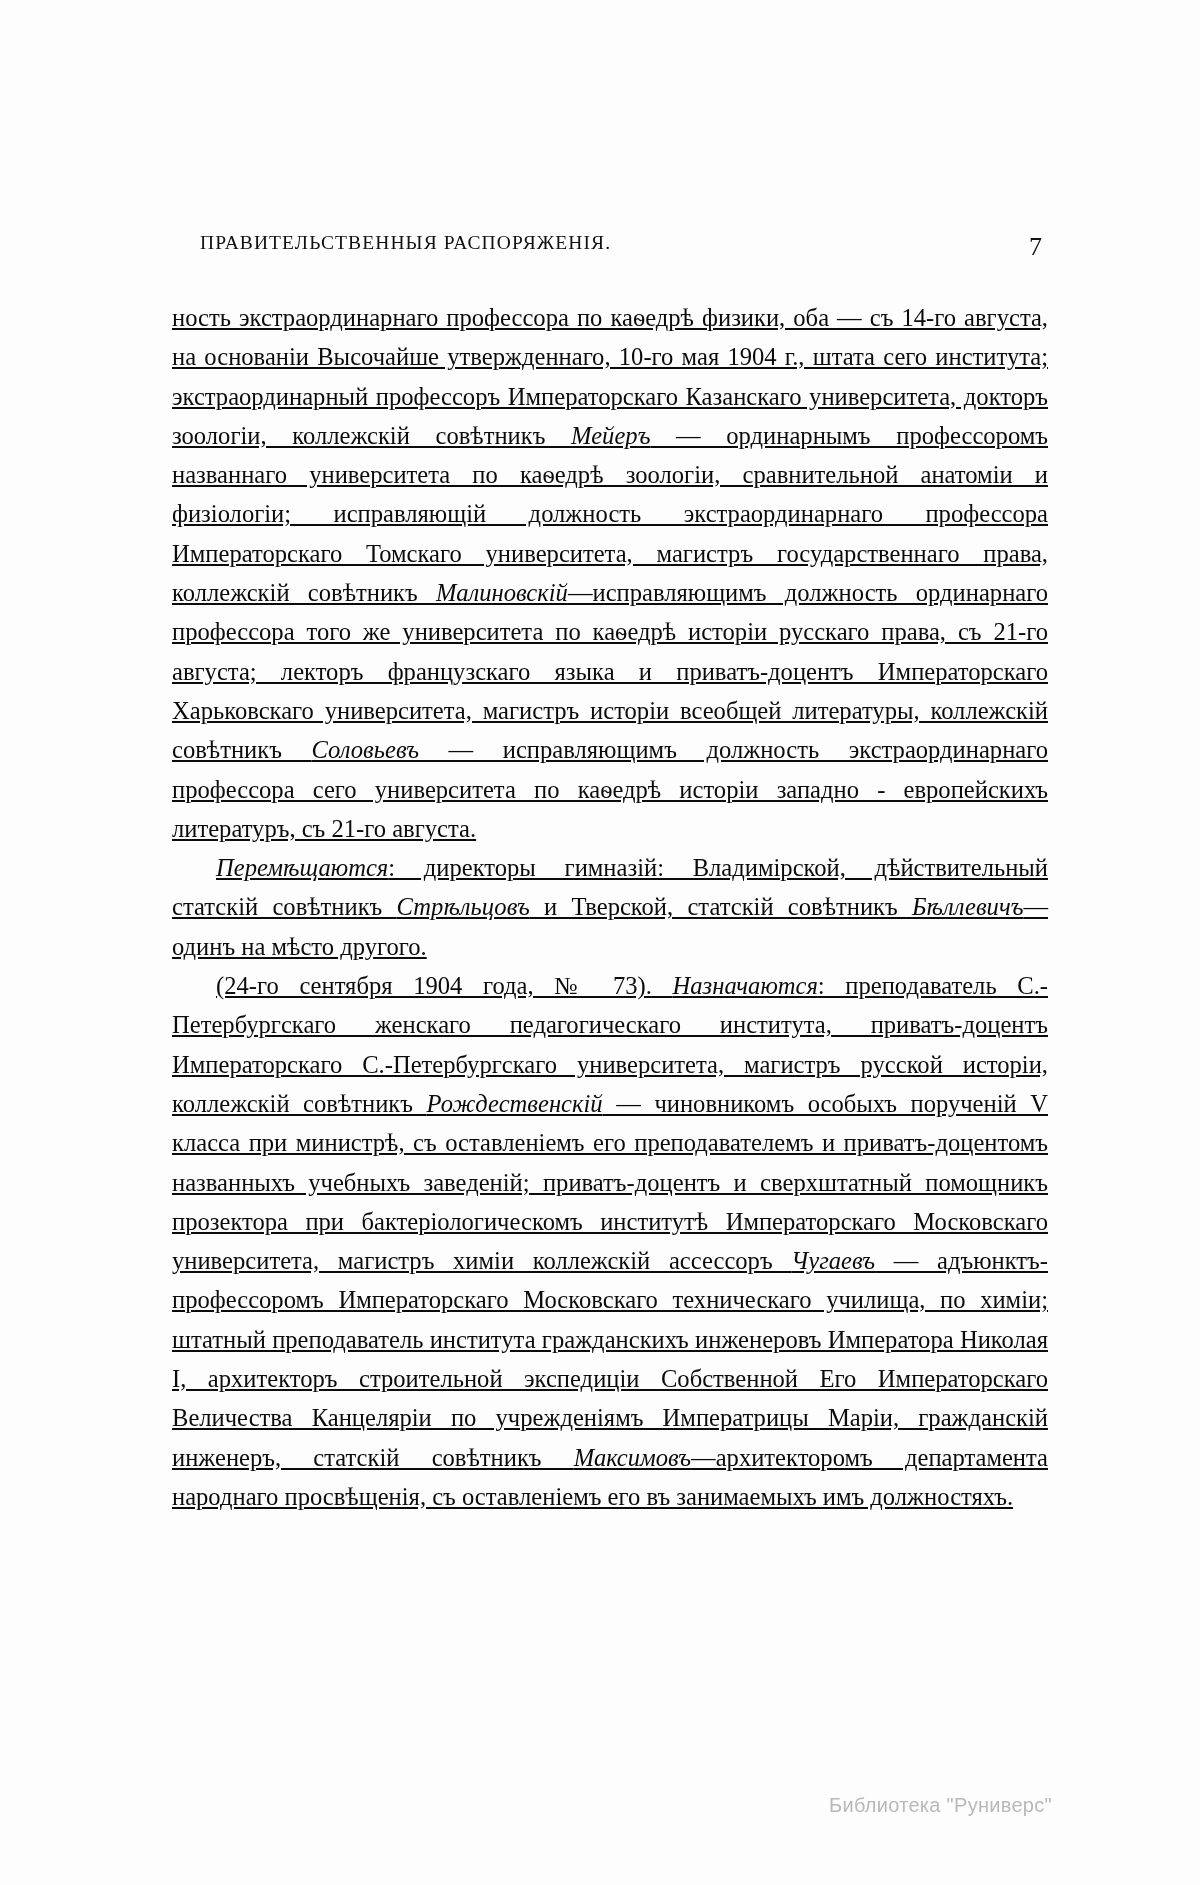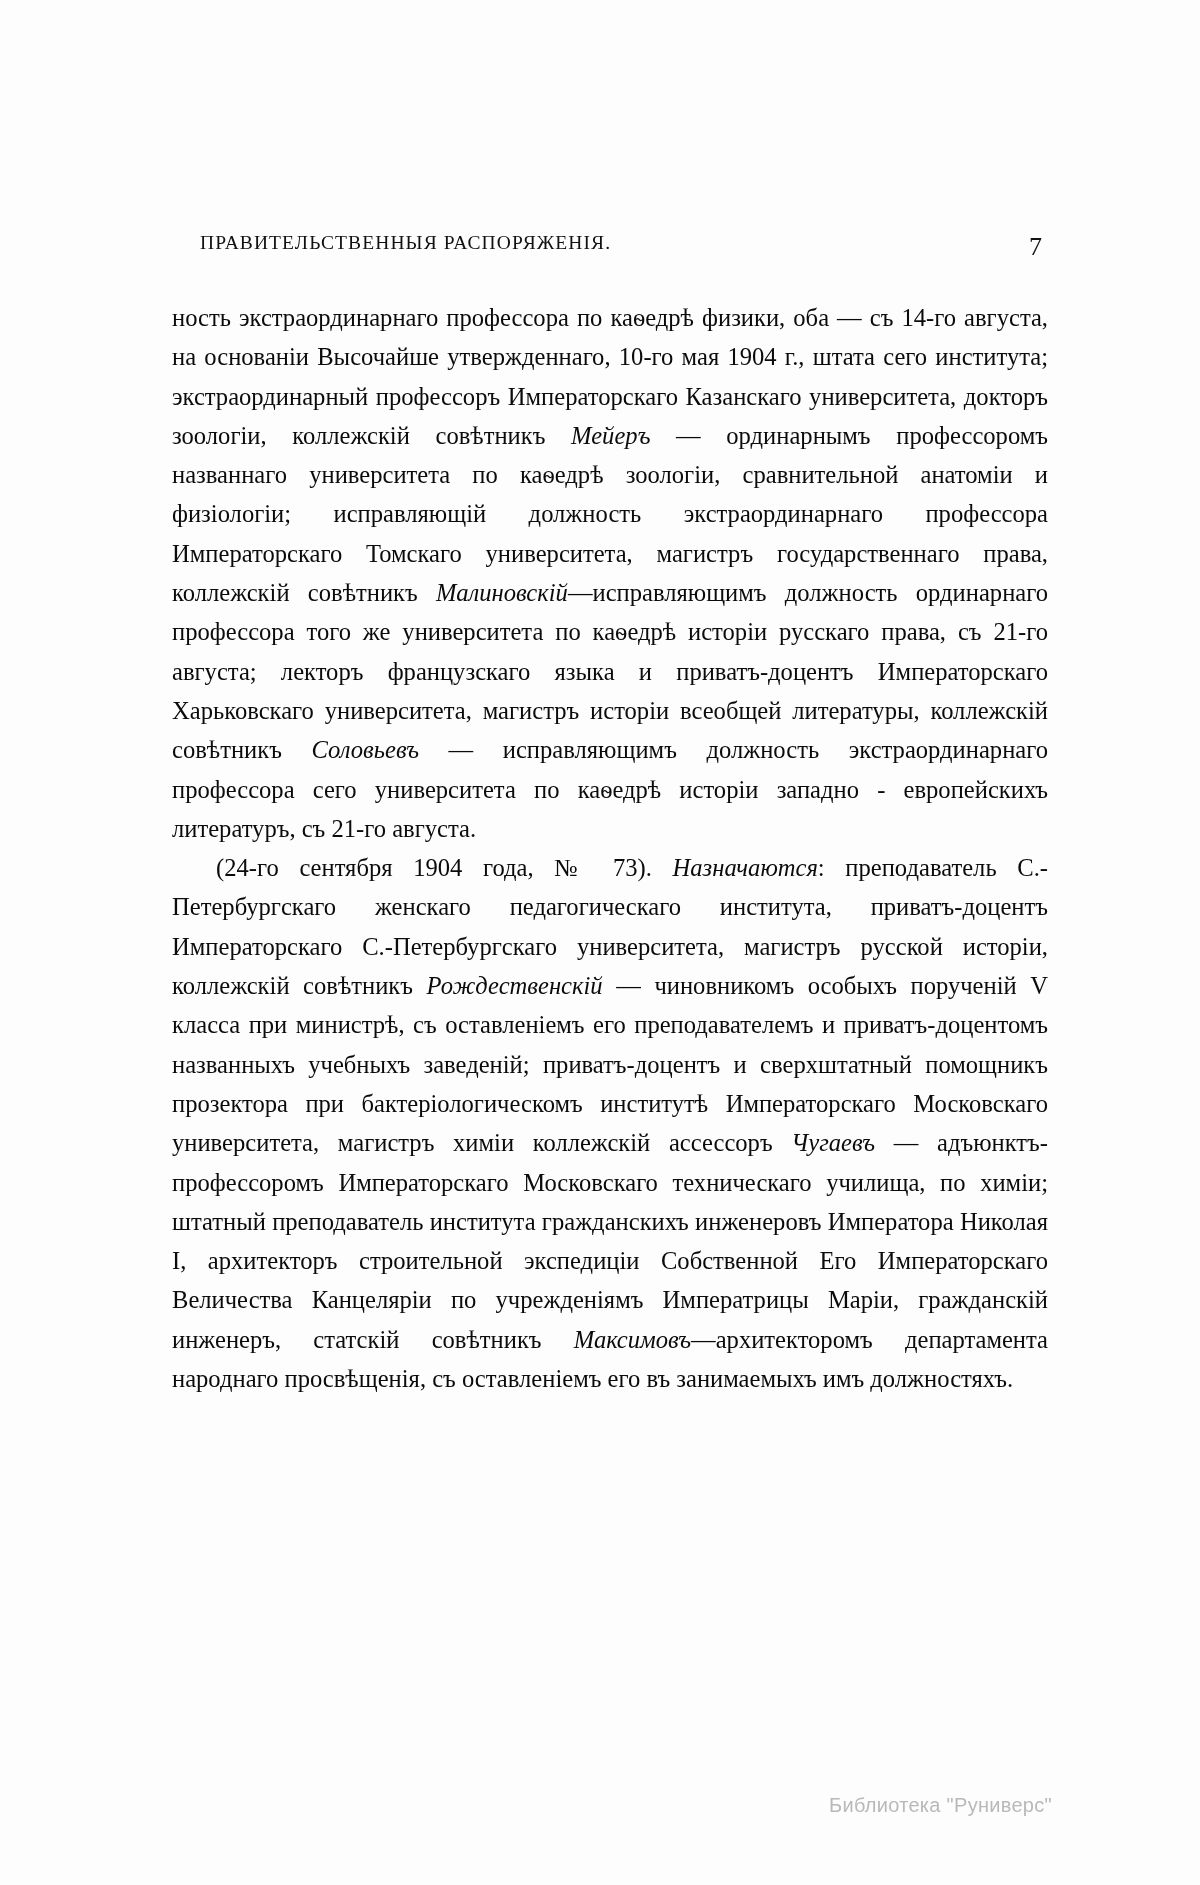--- a/index.html
+++ b/index.html
@@ -46,20 +46,21 @@
   p.body-par {
     font-family: "Liberation Serif", serif;
     font-size: 24.6px;
     line-height: 39.3px;
     color: #0b0b0b;
     margin: 0;
     text-align: justify;
     text-justify: inter-word;
     -webkit-hyphens: none;
     hyphens: none;
+    text-decoration: underline;
   }
   p.indent {
     text-indent: 44px;
   }
   .it {
     font-style: italic;
   }
   .watermark {
     position: absolute;
     right: 148px;
@@ -77,20 +78,21 @@
 
   <div class="content">
 
     <div class="header-row">
       <div class="running-head">ПРАВИТЕЛЬСТВЕННЫЯ РАСПОРЯЖЕНІЯ.</div>
       <div class="page-number">7</div>
     </div>
 
     <p class="body-par"><span>ность экстраординарнаго профессора по каѳедрѣ физики, оба — съ 14-го августа, на основаніи Высочайше утвержденнаго, 10-го мая 1904 г., штата сего института; экстраординарный профессоръ Императорскаго Казанскаго университета, докторъ зоологіи, коллежскій совѣтникъ </span><span class="it">Мейеръ</span><span> — ординарнымъ профессоромъ названнаго университета по каѳедрѣ зоологіи, сравнительной анатоміи и физіологіи; исправляющій должность экстраординарнаго профессора Императорскаго Томскаго университета, магистръ государственнаго права, коллежскій совѣтникъ </span><span class="it">Малиновскій</span><span>—исправляющимъ должность ординарнаго профессора того же университета по каѳедрѣ исторіи русскаго права, съ 21-го августа; лекторъ французскаго языка и приватъ-доцентъ Императорскаго Харьковскаго университета, магистръ исторіи всеобщей литературы, коллежскій совѣтникъ </span><span class="it">Соловьевъ</span><span> — исправляющимъ должность экстраординарнаго профессора сего университета по каѳедрѣ исторіи западно - европейскихъ литературъ, съ 21-го августа.</span></p>
 
+    <p class="body-par indent"><span class="it">Перемѣщаются</span><span>: директоры гимназій: Владимірской, дѣйствительный статскій совѣтникъ </span><span class="it">Стрѣльцовъ</span><span> и Тверской, статскій совѣтникъ </span><span class="it">Бѣллевичъ</span><span>—одинъ на мѣсто другого.</span></p>
 
 
     <p class="body-par indent"><span>(24-го сентября 1904 года, № 73). </span><span class="it">Назначаются</span><span>: преподаватель С.-Петербургскаго женскаго педагогическаго института, приватъ-доцентъ Императорскаго С.-Петербургскаго университета, магистръ русской исторіи, коллежскій совѣтникъ </span><span class="it">Рождественскій</span><span> — чиновникомъ особыхъ порученій V класса при министрѣ, съ оставленіемъ его преподавателемъ и приватъ-доцентомъ названныхъ учебныхъ заведеній; приватъ-доцентъ и сверхштатный помощникъ прозектора при бактеріологическомъ институтѣ Императорскаго Московскаго университета, магистръ химіи коллежскій ассессоръ </span><span class="it">Чугаевъ</span><span> — адъюнктъ-профессоромъ Императорскаго Московскаго техническаго училища, по химіи; штатный преподаватель института гражданскихъ инженеровъ Императора Николая I, архитекторъ строительной экспедиціи Собственной Его Императорскаго Величества Канцеляріи по учрежденіямъ Императрицы Маріи, гражданскій инженеръ, статскій совѣтникъ </span><span class="it">Максимовъ</span><span>—архитекторомъ департамента народнаго просвѣщенія, съ оставленіемъ его въ занимаемыхъ имъ должностяхъ.</span></p>
 
   </div>
 
   <div class="watermark">Библиотека "Руниверс"</div>
 
 </div>
 

